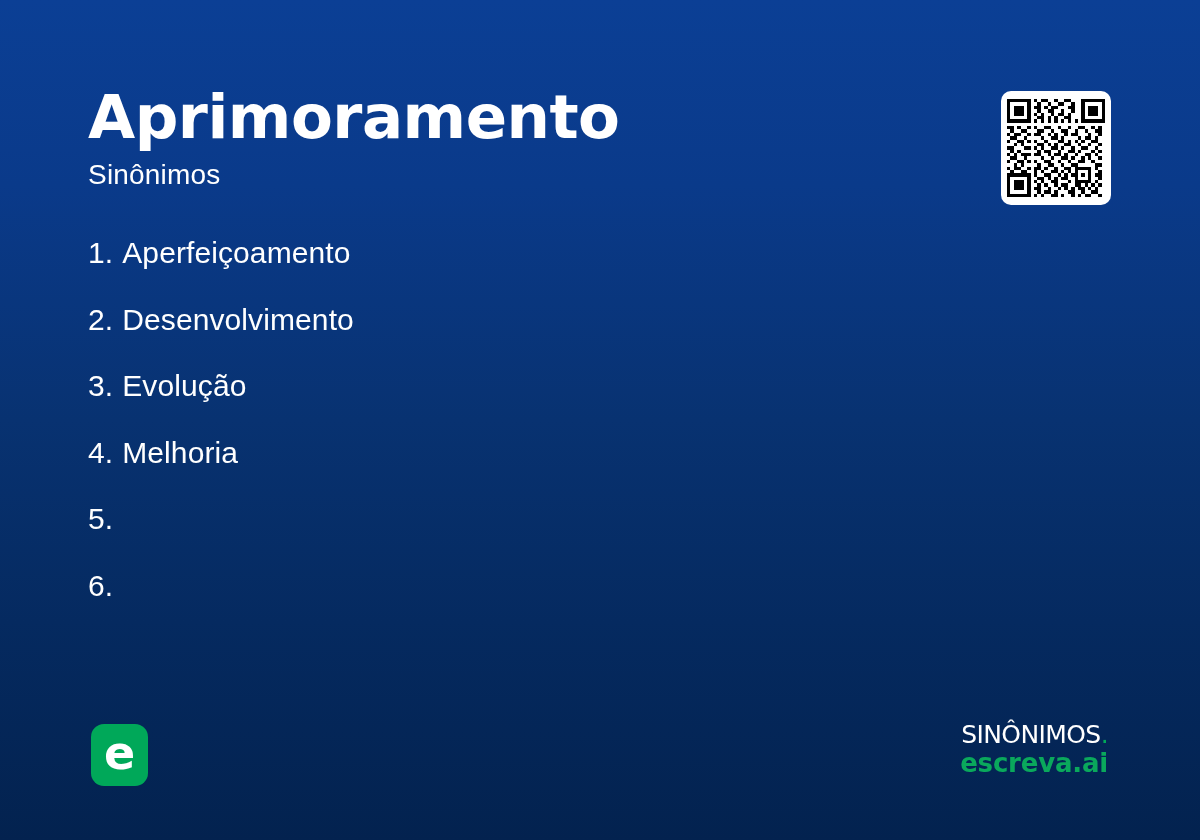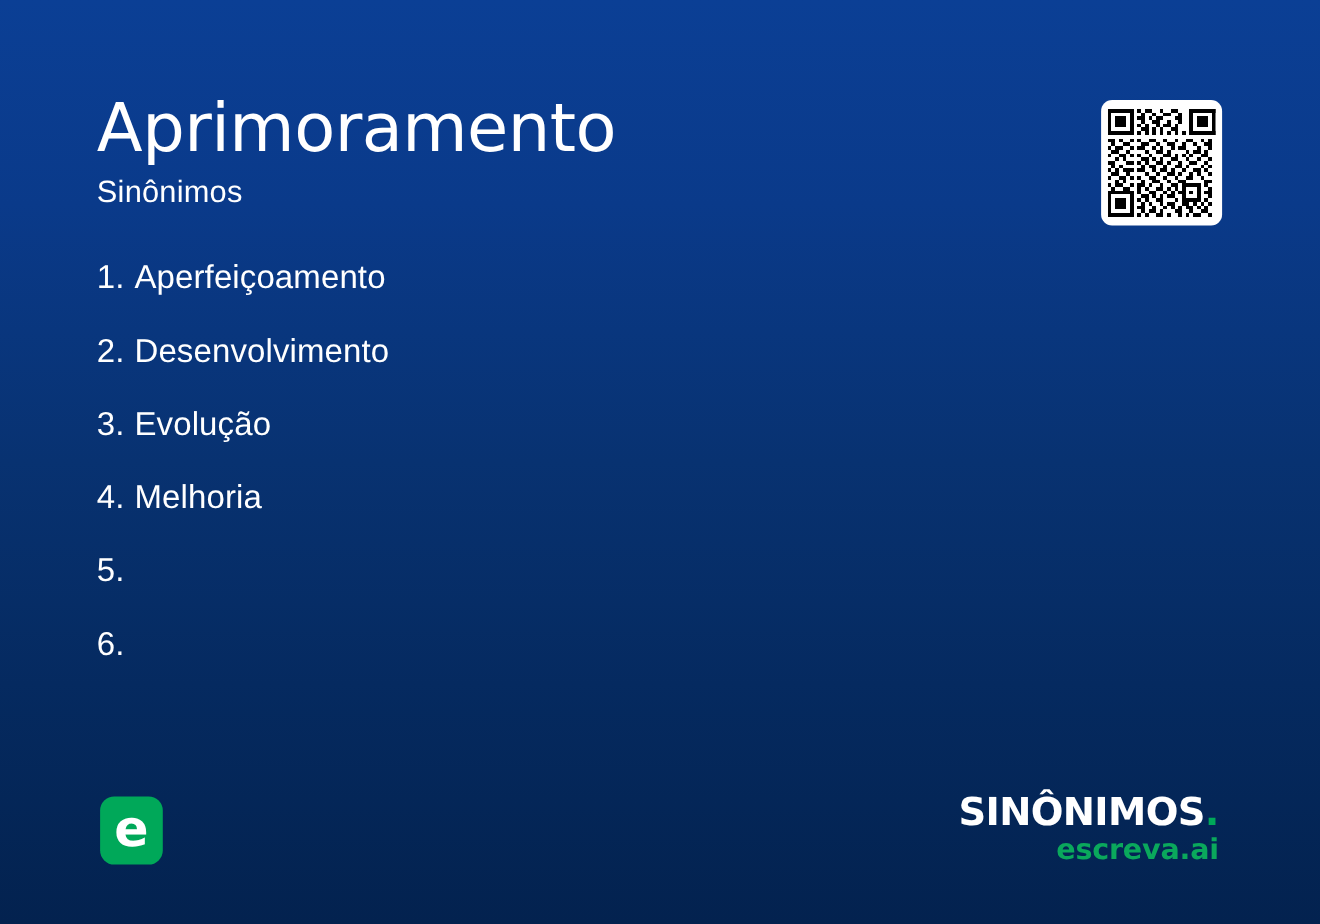--- a/index.html
+++ b/index.html
@@ -32,21 +32,21 @@
   .header {
     position: absolute;
     left: 88px;
     top: 86px;
     width: 700px;
   }
 
   .title {
     font-family: "DejaVu Sans", sans-serif;
     font-size: 61px;
-    font-weight: 400;
+    font-weight: 700;
     line-height: 1.0;
     letter-spacing: -0.5px;
     color: #ffffff;
     white-space: nowrap;
   }
 
   .subtitle {
     margin-top: 14px;
     font-family: "Liberation Sans", sans-serif;
     font-size: 28px;
@@ -127,22 +127,22 @@
   
   .brand {
     position: absolute;
     right: 92px;
     top: 722px;
     text-align: right;
   }
 
   .brand-name {
     font-family: "DejaVu Sans", sans-serif;
-    font-size: 35px;
-    font-weight: 700;
+    font-size: 25px;
+    font-weight: 400;
     line-height: 1.0;
     letter-spacing: -0.6px;
     color: #ffffff;
     white-space: nowrap;
   }
 
   .brand-dot {
     color: #00a859;
   }
 

